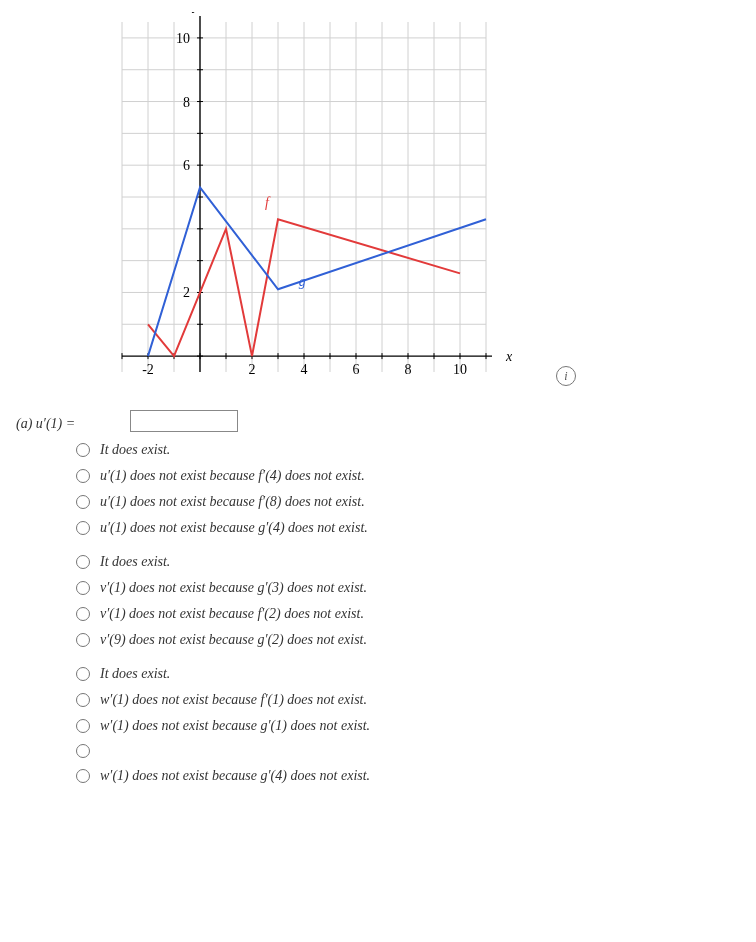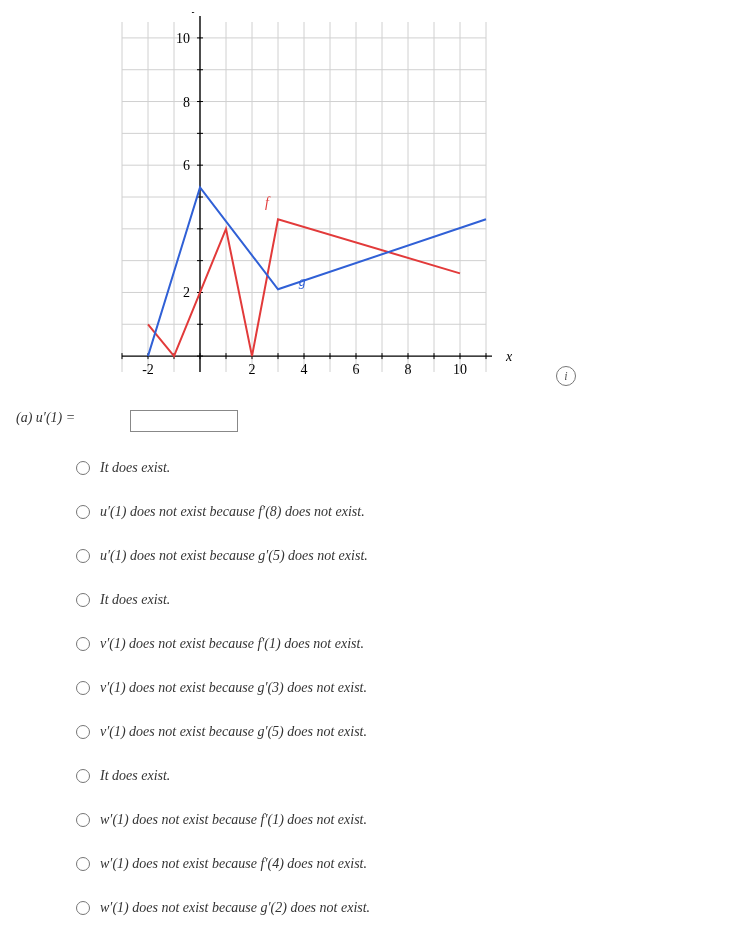--- a/index.html
+++ b/index.html
@@ -31,42 +31,42 @@
     font-size: 12px;
     color: #555;
     cursor: pointer;
   }
   svg { display: block; }
   .question-block {
     margin-top: 18px;
   }
   .question-line {
     display: flex;
-    align-items: flex-start;
+    align-items: flex-end;
     margin-bottom: 10px;
   }
   .q-label {
     display: inline-block;
     min-width: 110px;
   }
   input.answer {
     border: 1px solid #888;
     height: 18px;
     width: 100px;
     padding: 1px 3px;
     font-size: 13px;
     margin-left: 4px;
   }
   .options {
     margin-left: 60px;
   }
   .option {
     display: flex;
     align-items: center;
-    margin: 28px 0;
+    margin: 10px 0;
   }
   .option input[type=radio] {
     margin: 0 10px 0 0;
     width: 14px;
     height: 14px;
     accent-color: #888;
   }
   .option span {
     font-family: Georgia, serif;
     font-size: 14px;
@@ -156,62 +156,69 @@
     <span class="q-label italic">(a)  u′(1) = </span>
     <input class="answer" type="text" value="" style="">
   </div>
   <div class="options">
       <div class="option">
         <input type="radio" name="qa" style="">
         <span>It does exist.</span>
       </div>
       <div class="option">
         <input type="radio" name="qa" style="">
+        <span>u′(1) does not exist because f′(4) does not exist.</span>
+      </div>
+      <div class="option">
+        <input type="radio" name="qa" style="">
         <span>u′(1) does not exist because f′(8) does not exist.</span>
       </div>
       <div class="option">
         <input type="radio" name="qa" style="">
-        <span>u′(1) does not exist because g′(5) does not exist.</span>
+        <span>u′(1) does not exist because g′(4) does not exist.</span>
       </div>
     </div>
 </div>
 
 <div class="question-block">
   <div class="options">
       <div class="option">
         <input type="radio" name="qb" style="">
         <span>It does exist.</span>
       </div>
       <div class="option">
         <input type="radio" name="qb" style="">
-        <span>v′(1) does not exist because f′(1) does not exist.</span>
-      </div>
-      <div class="option">
-        <input type="radio" name="qb" style="">
         <span>v′(1) does not exist because g′(3) does not exist.</span>
       </div>
       <div class="option">
         <input type="radio" name="qb" style="">
-        <span>v′(1) does not exist because g′(5) does not exist.</span>
+        <span>v′(1) does not exist because f′(2) does not exist.</span>
+      </div>
+      <div class="option">
+        <input type="radio" name="qb" style="">
+        <span>v′(9) does not exist because g′(2) does not exist.</span>
       </div>
     </div>
 </div>
 
 <div class="question-block">
   <div class="options">
       <div class="option">
         <input type="radio" name="qc" style="">
         <span>It does exist.</span>
       </div>
       <div class="option">
         <input type="radio" name="qc" style="">
         <span>w′(1) does not exist because f′(1) does not exist.</span>
       </div>
       <div class="option">
         <input type="radio" name="qc" style="">
-        <span>w′(1) does not exist because f′(4) does not exist.</span>
-      </div>
-      <div class="option">
-        <input type="radio" name="qc" style="">
-        <span>w′(1) does not exist because g′(2) does not exist.</span>
+        <span>w′(1) does not exist because g′(1) does not exist.</span>
+      </div>
+      <div class="option">
+        <input type="radio" name="qc" style="">
+      </div>
+      <div class="option">
+        <input type="radio" name="qc" style="">
+        <span>w′(1) does not exist because g′(4) does not exist.</span>
       </div>
     </div>
 </div>
 
 </body></html>

